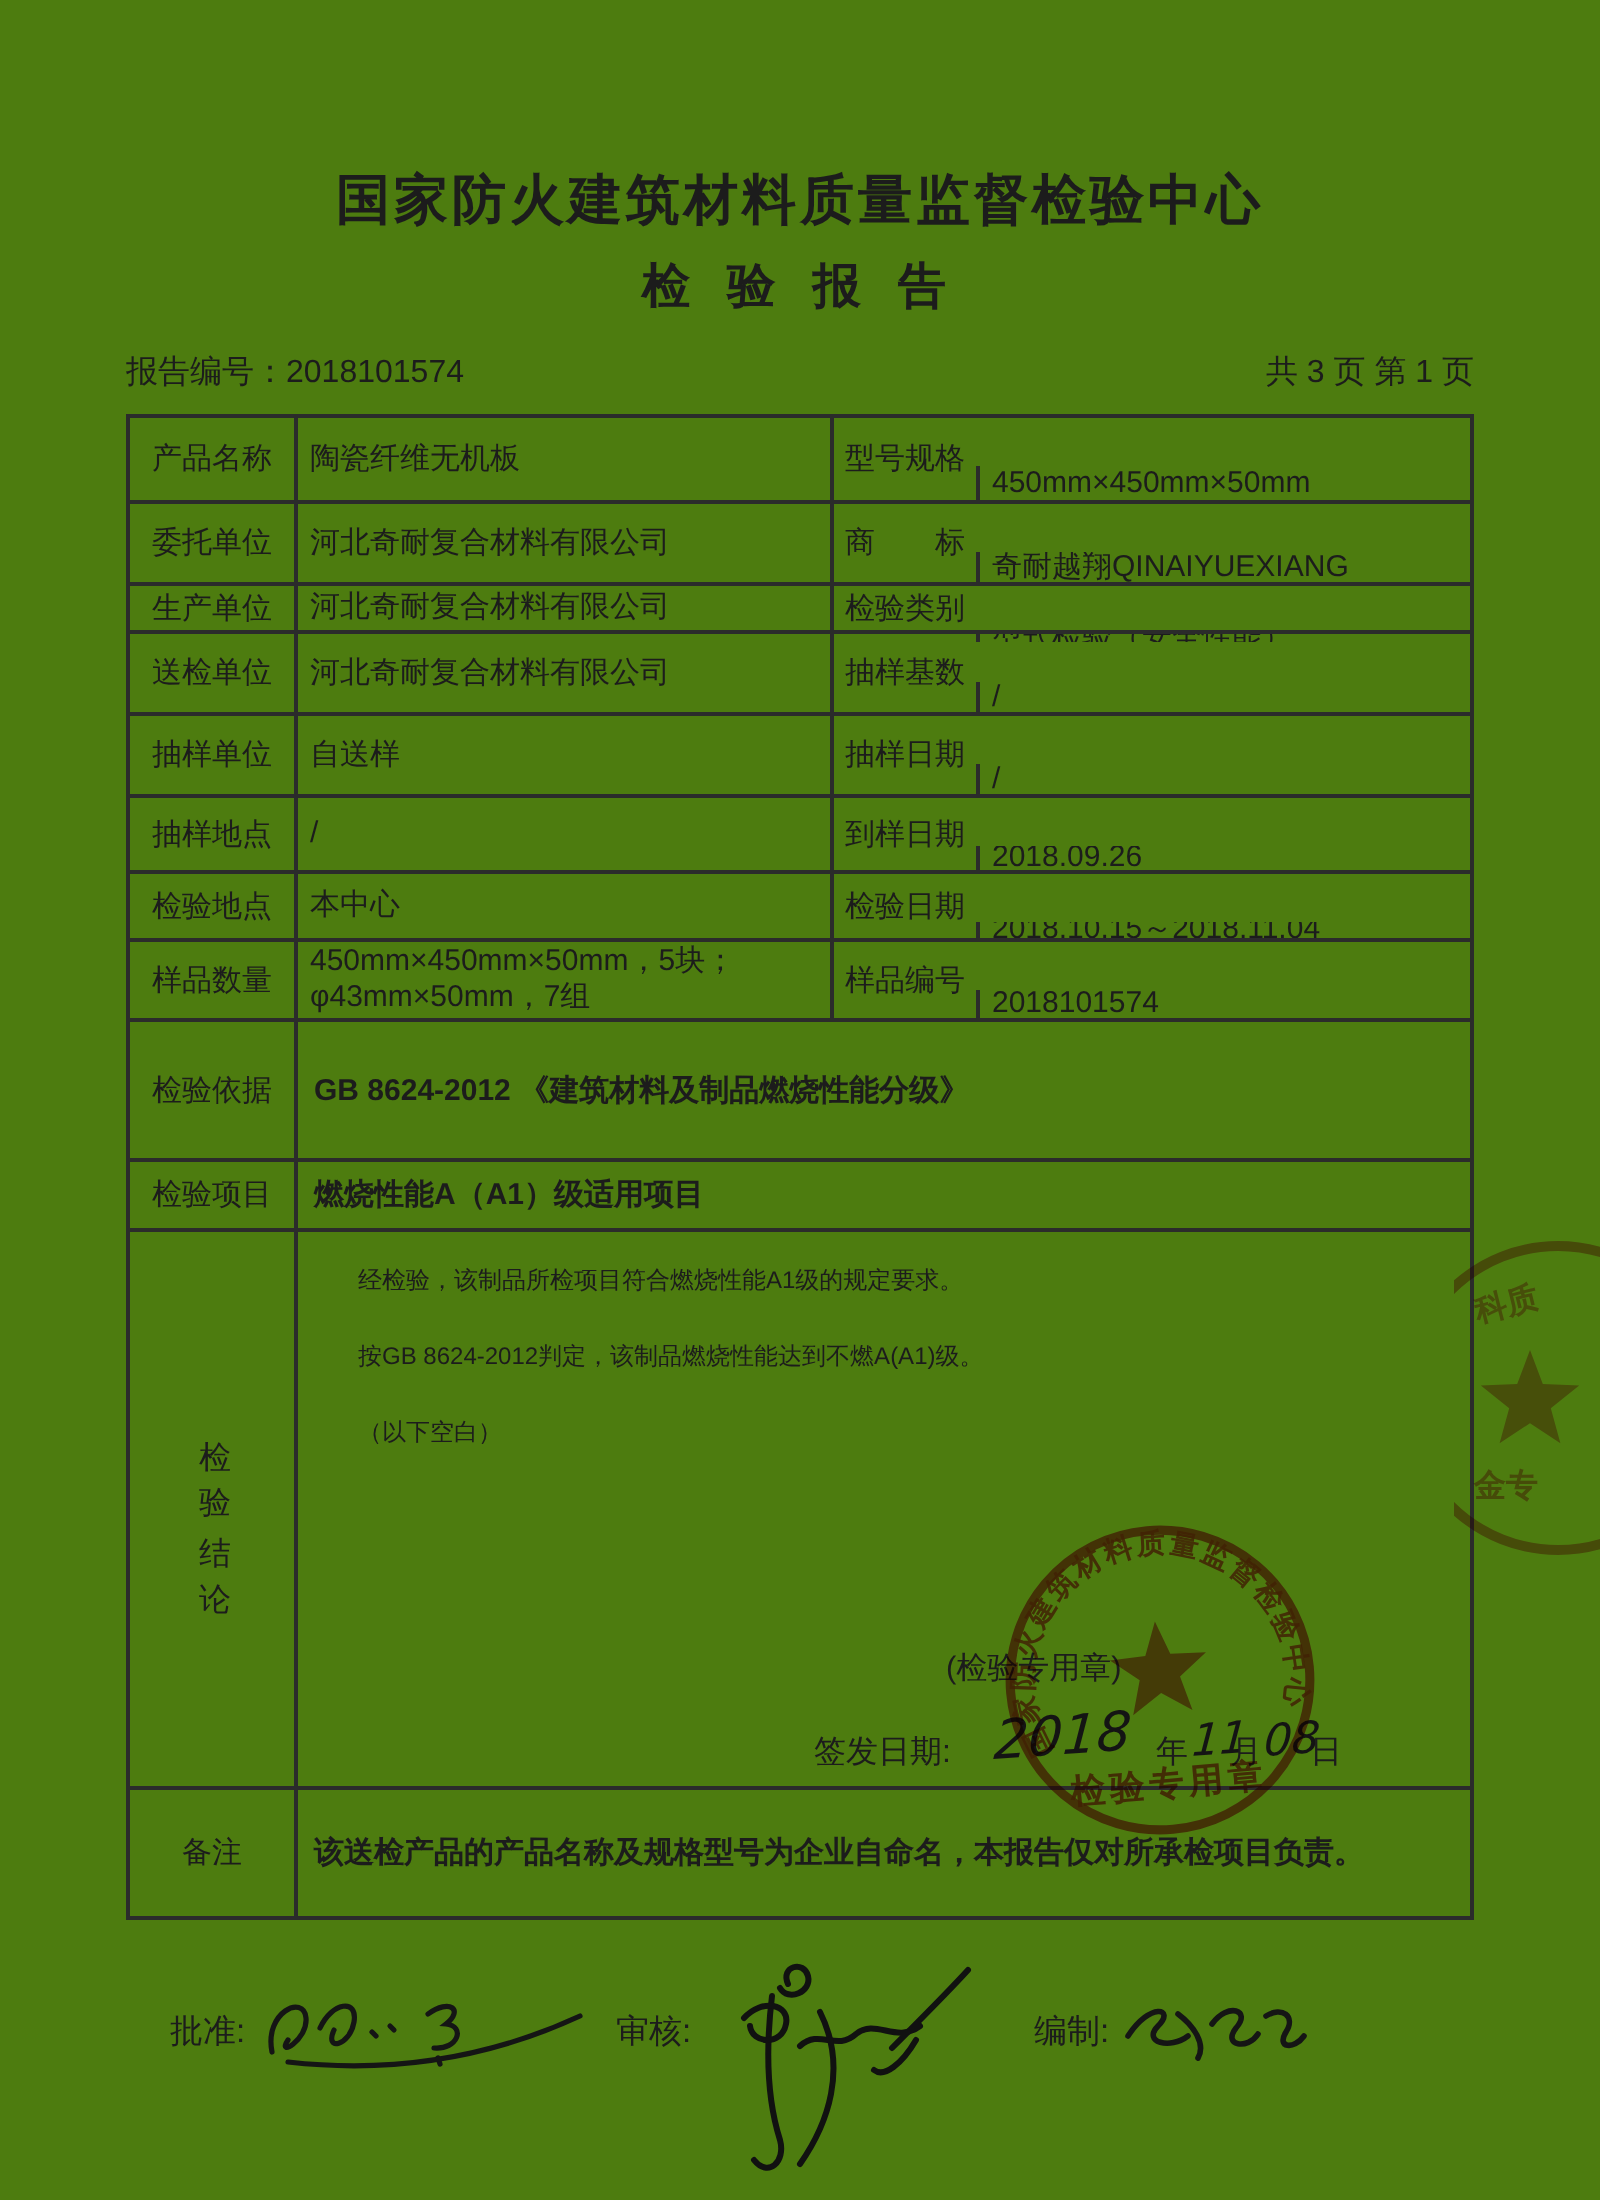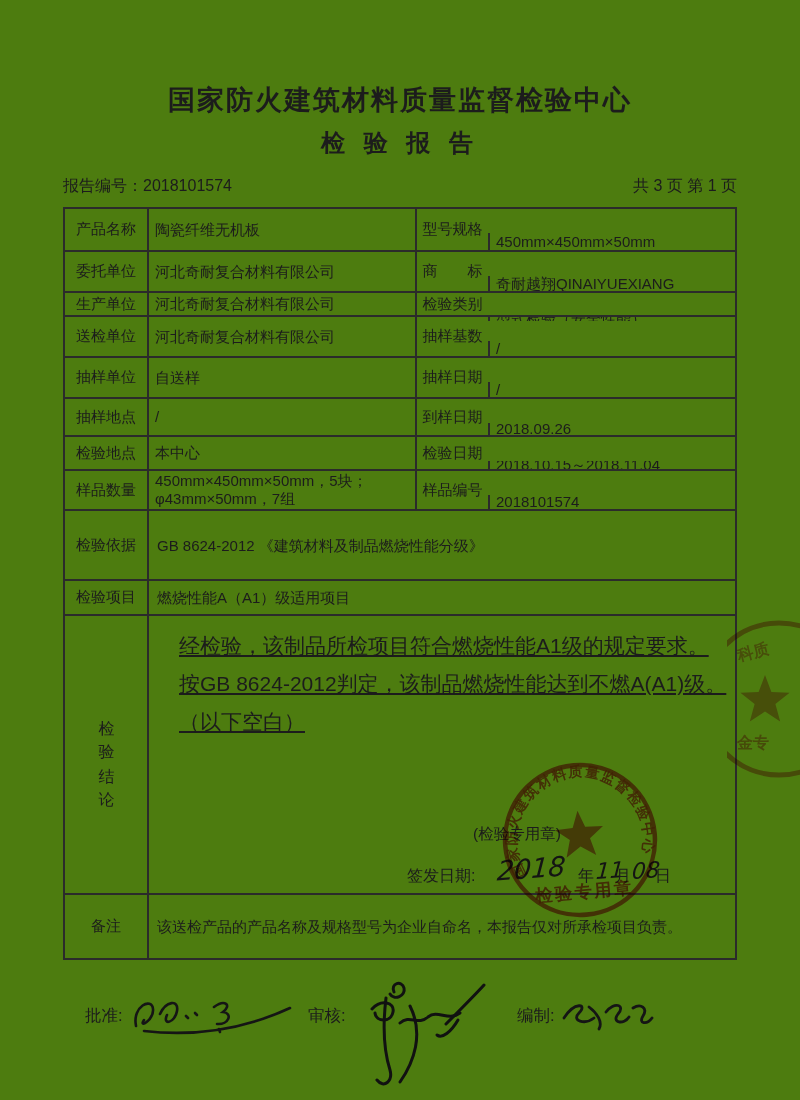--- a/index.html
+++ b/index.html
@@ -27,27 +27,27 @@
     font-size:15px;font-weight:500;
   }
   .trow{display:flex;border-top:2px solid #2b2b2b;box-sizing:border-box;}
   .trow:first-child{border-top:none;}
   .cell{display:flex;align-items:center;box-sizing:border-box;border-left:2px solid #2b2b2b;overflow:hidden;}
   .cell:first-child{border-left:none;}
   .lbl{width:82px;justify-content:center;text-align:left;flex:none;}
   .val1{width:268px;padding:2px 6px;flex:none;line-height:18px;}
   .lbl2{width:73px;justify-content:center;text-align:center;flex:none;white-space:pre;}
   .val2{flex:1;padding:2px 6px;line-height:18px;margin-top:24px;}
-  .valwide{flex:1;padding:2px 8px;line-height:19px;}
+  .valwide{flex:1;padding:2px 8px;line-height:19px;font-weight:bold;}
   .v-label{
     width:82px;flex:none;display:flex;align-items:center;justify-content:center;
   }
   .v-label span{writing-mode:vertical-lr;letter-spacing:24px;font-size:16px;}
   .conclusion-cell{position:relative;flex:1;border-left:2px solid #2b2b2b;box-sizing:border-box;}
-  .c-line{position:absolute;left:30px;font-size:21px;white-space:nowrap;text-decoration:underline;}
+  .c-line{position:absolute;left:30px;font-size:12px;white-space:nowrap;}
   .seal-note{position:absolute;font-size:15.5px;white-space:nowrap;z-index:3;}
   .sign-label{position:absolute;font-size:16px;white-space:nowrap;}
   .hand{
     position:absolute;font-family:"DejaVu Sans",sans-serif;font-style:italic;
     transform:rotate(-4deg) skewX(-8deg);white-space:nowrap;color:#141414;
   }
   .datechar{position:absolute;font-size:16px;}
   .footer-labels{position:absolute;top:1005px;left:0;width:100%;font-size:16.5px;font-weight:500;}
   .footer-labels span{position:absolute;white-space:nowrap;}
   .sig{position:absolute;z-index:4;}

